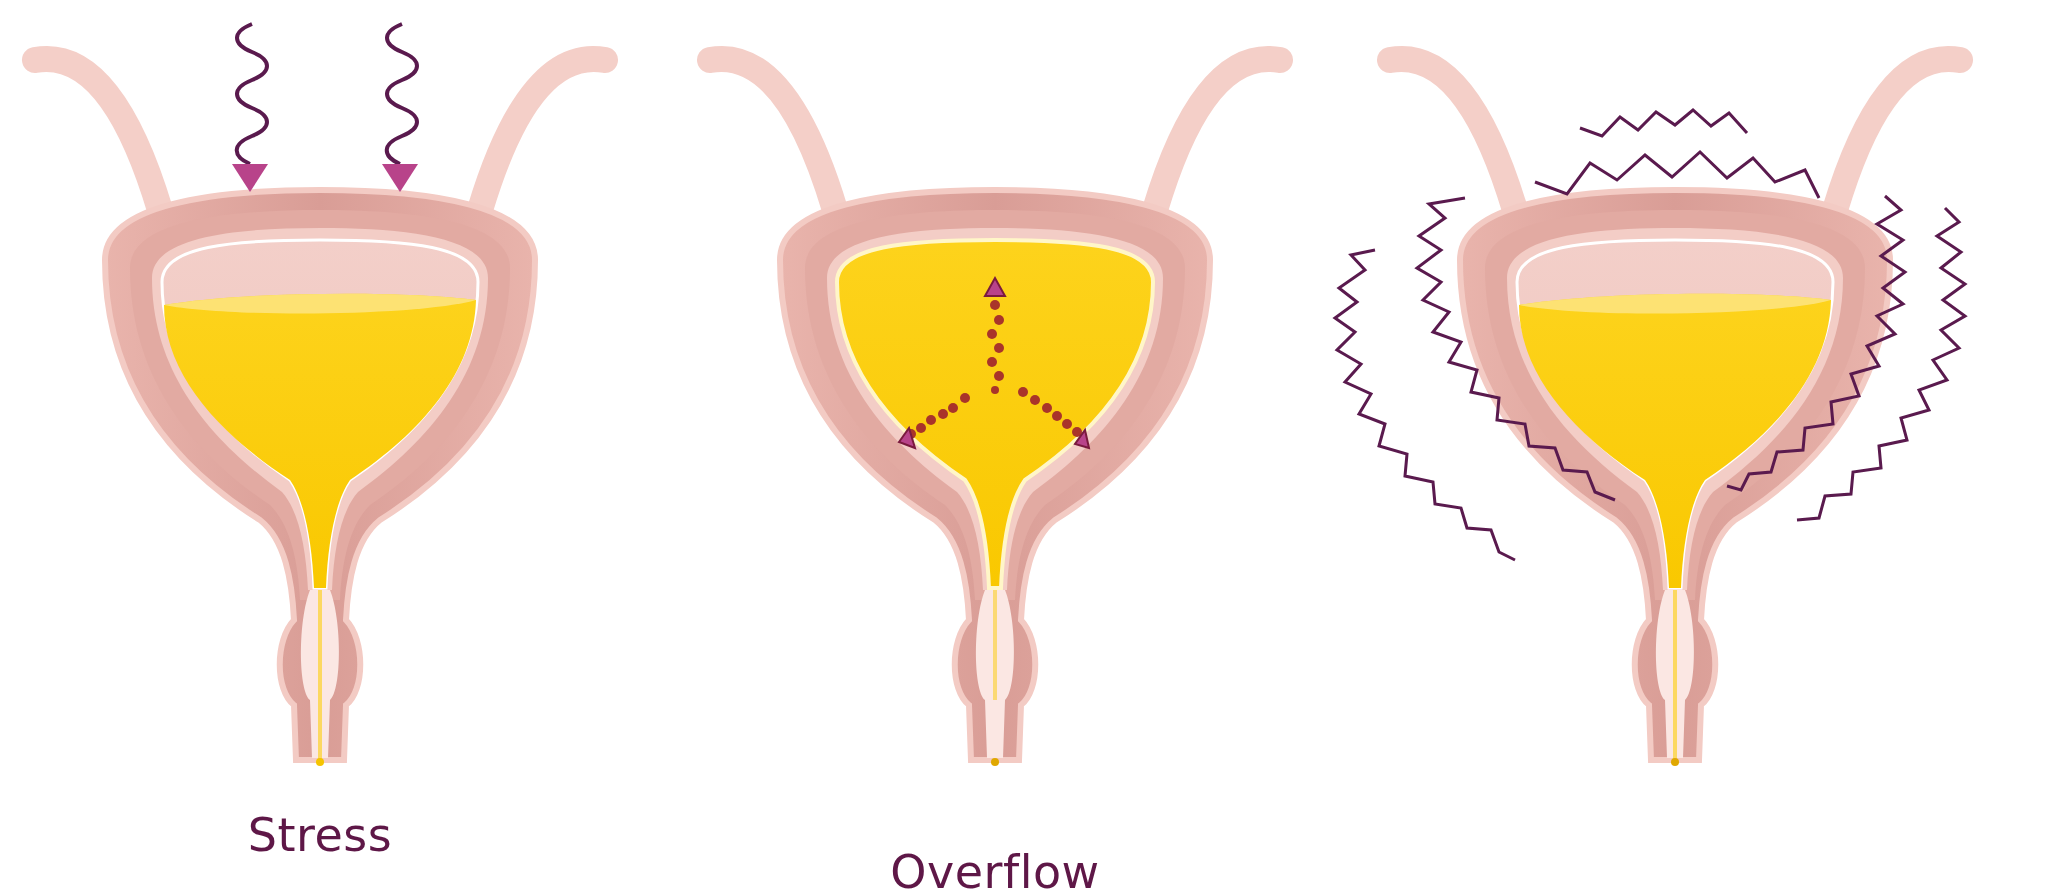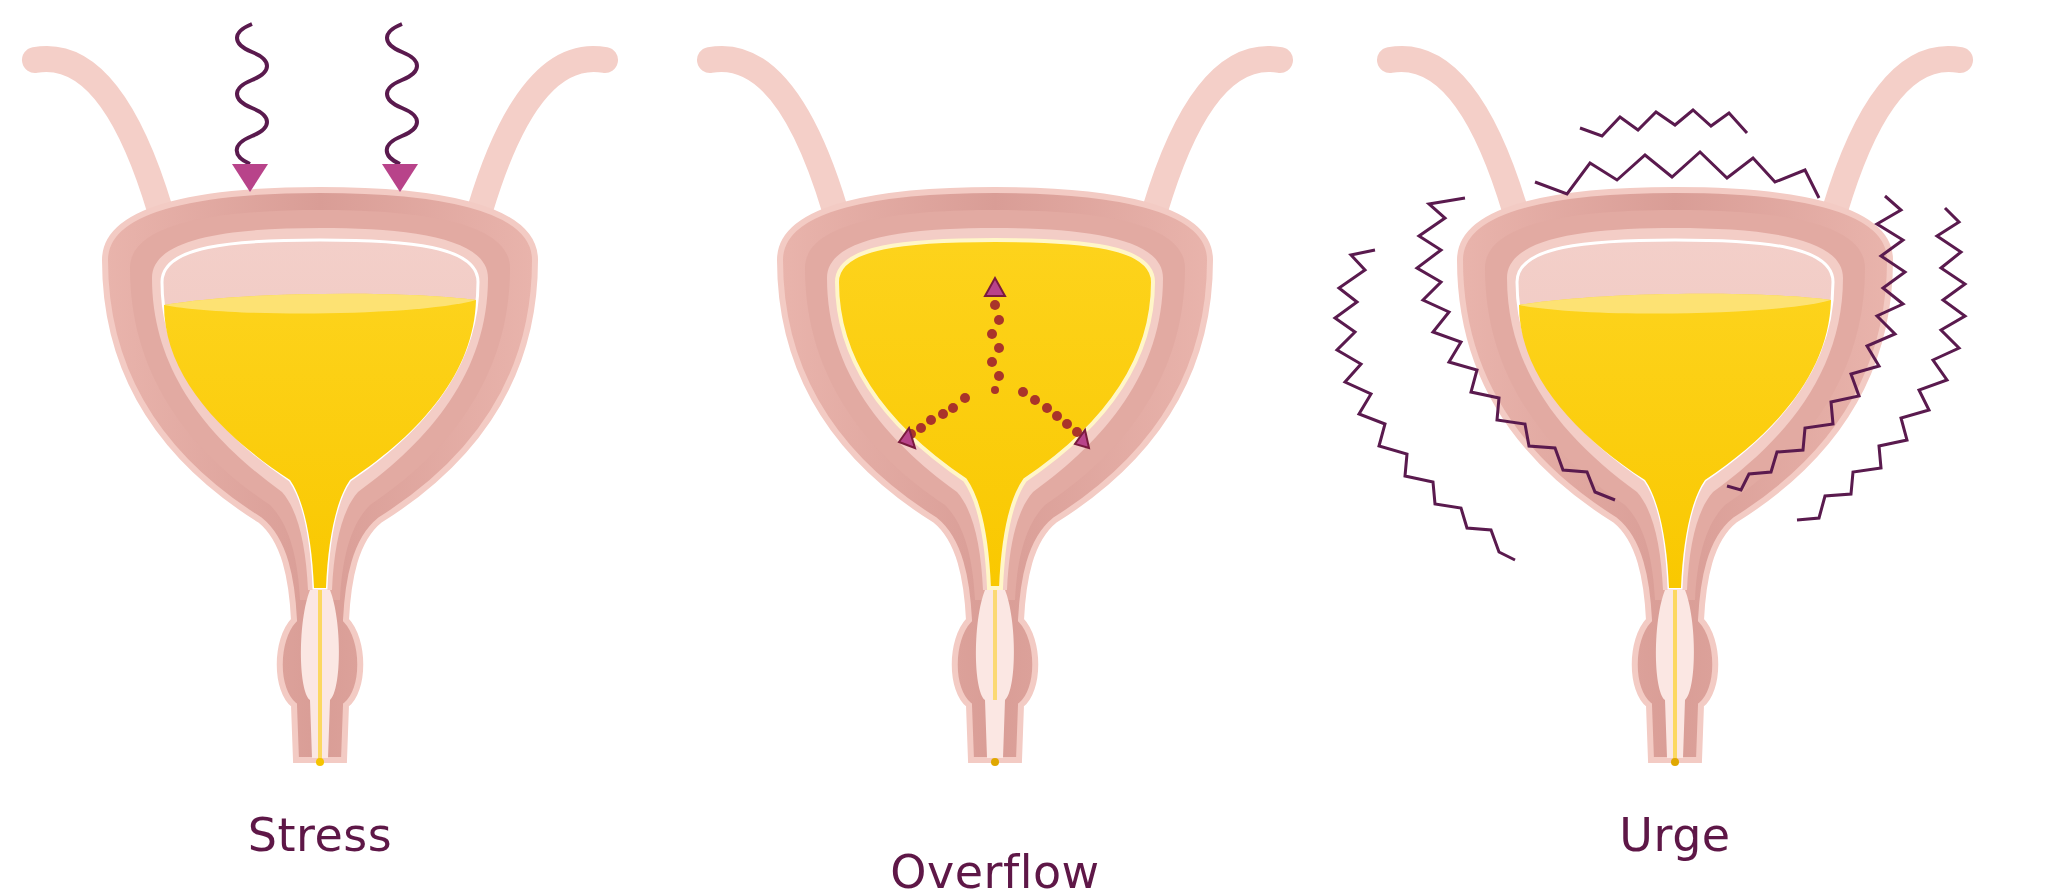--- a/index.html
+++ b/index.html
@@ -143,15 +143,14 @@
 
       <g fill="none" stroke="#5a1a4e" stroke-width="3">
         <path d="M 270 208 L 284 222 L 262 236 L 286 252 L 266 268 L 290 284 L 268 300 L 290 316 L 266 330 L 284 348 L 258 360 L 272 380 L 244 390 L 254 410 L 226 418 L 232 440 L 204 446 L 206 468 L 178 472 L 176 494 L 150 496 L 144 518 L 122 520"></path>
         <path d="M 210 196 L 226 210 L 202 224 L 228 240 L 206 256 L 230 272 L 208 288 L 228 304 L 202 316 L 220 334 L 192 346 L 204 366 L 176 374 L 184 396 L 156 402 L 158 424 L 130 428 L 128 450 L 102 452 L 96 472 L 74 474 L 66 490 L 52 486"></path>
       </g>
     </g>
   </svg>
 
   <div class="panel-label" style="left:120px;">Stress</div>
   <div class="panel-label" style="left:795px;margin-top:37px;">Overflow</div>
-  <div class="panel-label" style="left:1475px;">Urge</div>
 
 </div>
 
 </body></html>

